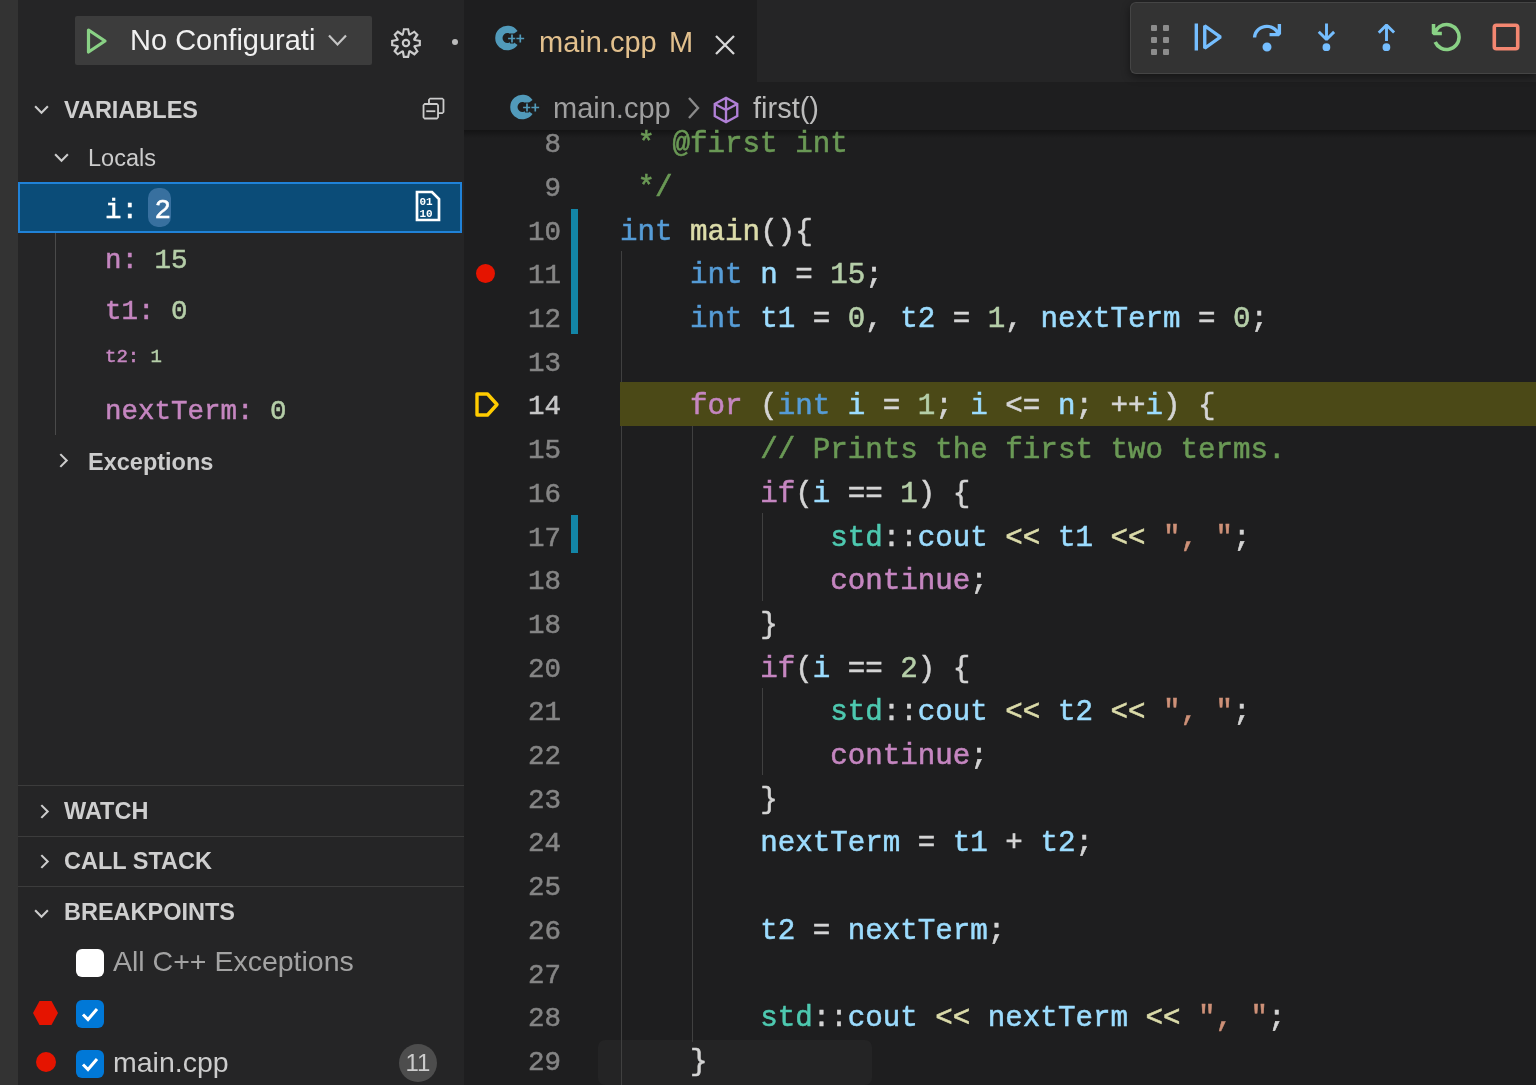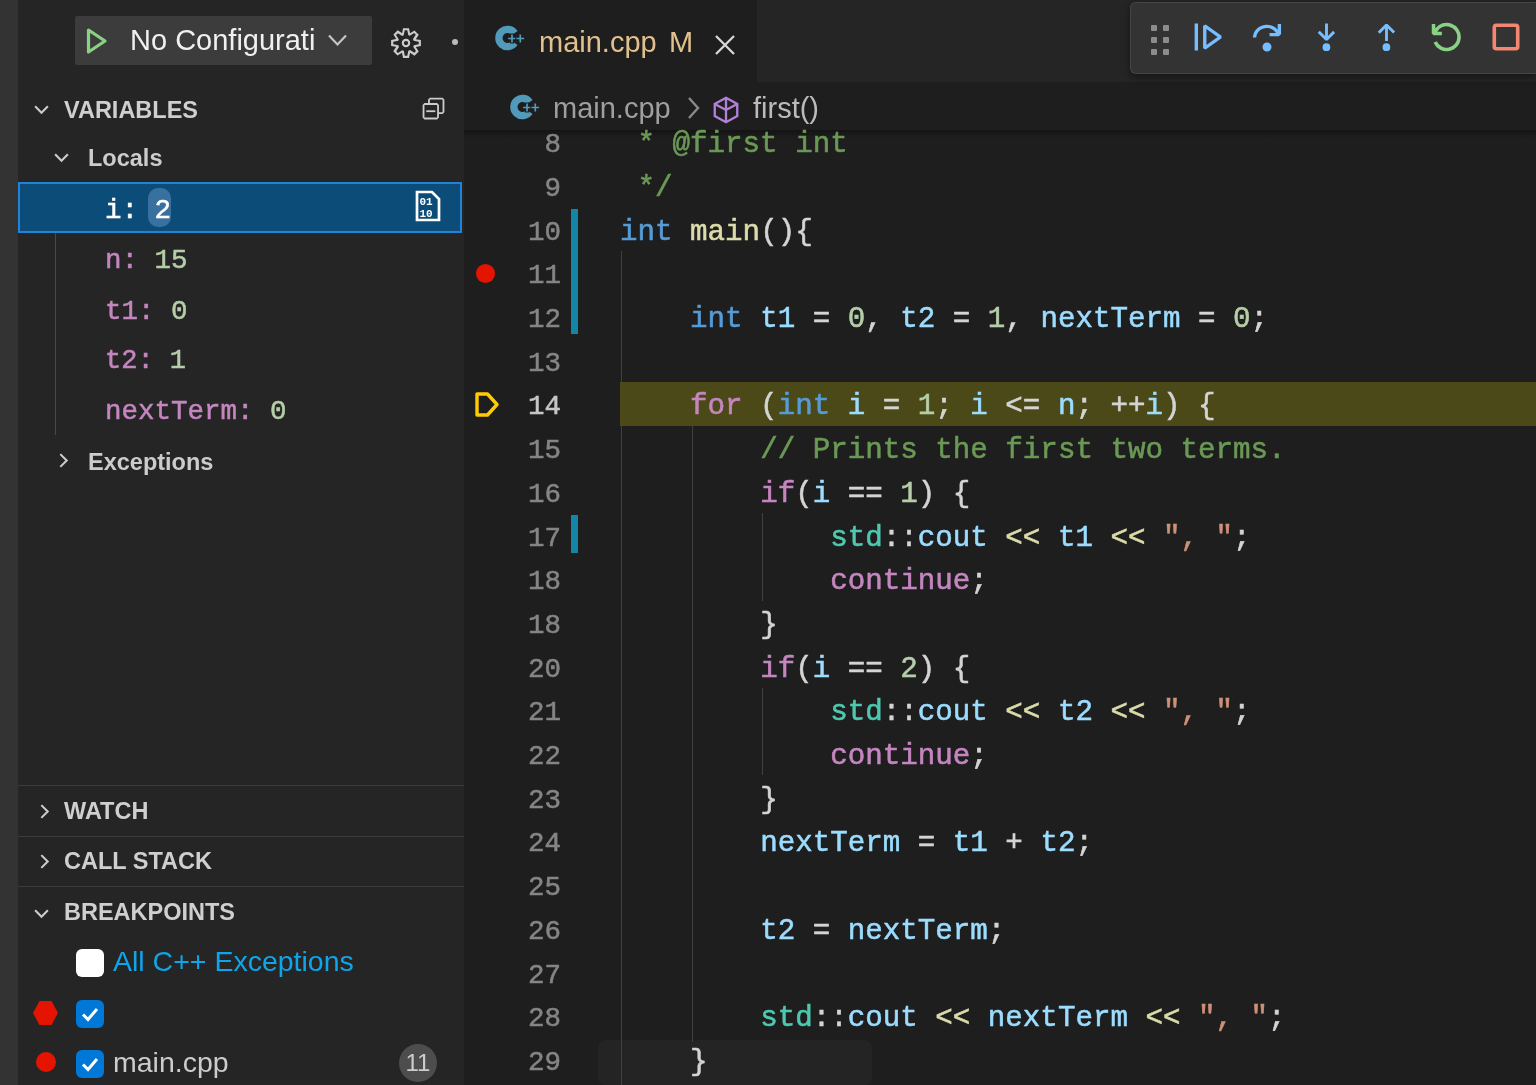--- a/index.html
+++ b/index.html
@@ -87,20 +87,21 @@
 <div class="ln" style="top:778.7px">23</div>
 <div class="ln" style="top:822.4px">24</div>
 <div class="ln" style="top:866.1px">25</div>
 <div class="ln" style="top:909.8px">26</div>
 <div class="ln" style="top:953.5px">27</div>
 <div class="ln" style="top:997.2px">28</div>
 <div class="ln" style="top:1040.9px">29</div>
 <div class="cl" style="top:123.2px"><span style="color:#6a9955"> * @first int</span></div>
 <div class="cl" style="top:166.9px"><span style="color:#6a9955"> */</span></div>
 <div class="cl" style="top:210.6px"><span style="color:#569cd6">int</span> <span style="color:#dcdcaa">main</span><span style="color:#d4d4d4">(){</span></div>
+<div class="cl" style="top:254.3px">    <span style="color:#569cd6">int</span> <span style="color:#9cdcfe">n</span><span style="color:#d4d4d4"> = </span><span style="color:#b5cea8">15</span><span style="color:#d4d4d4">;</span></div>
 <div class="cl" style="top:298.0px">    <span style="color:#569cd6">int</span> <span style="color:#9cdcfe">t1</span><span style="color:#d4d4d4"> = </span><span style="color:#b5cea8">0</span><span style="color:#d4d4d4">, </span><span style="color:#9cdcfe">t2</span><span style="color:#d4d4d4"> = </span><span style="color:#b5cea8">1</span><span style="color:#d4d4d4">, </span><span style="color:#9cdcfe">nextTerm</span><span style="color:#d4d4d4"> = </span><span style="color:#b5cea8">0</span><span style="color:#d4d4d4">;</span></div>
 <div class="cl" style="top:341.7px"></div>
 <div class="cl" style="top:385.4px">    <span style="color:#c586c0">for</span><span style="color:#d4d4d4"> (</span><span style="color:#569cd6">int</span> <span style="color:#9cdcfe">i</span><span style="color:#d4d4d4"> = </span><span style="color:#b5cea8">1</span><span style="color:#d4d4d4">; </span><span style="color:#9cdcfe">i</span><span style="color:#d4d4d4"> &lt;= </span><span style="color:#9cdcfe">n</span><span style="color:#d4d4d4">; </span><span style="color:#d4d4d4">++</span><span style="color:#9cdcfe">i</span><span style="color:#d4d4d4">) {</span></div>
 <div class="cl" style="top:429.1px">        <span style="color:#6a9955">// Prints the first two terms.</span></div>
 <div class="cl" style="top:472.8px">        <span style="color:#c586c0">if</span><span style="color:#d4d4d4">(</span><span style="color:#9cdcfe">i</span><span style="color:#d4d4d4"> == </span><span style="color:#b5cea8">1</span><span style="color:#d4d4d4">) {</span></div>
 <div class="cl" style="top:516.5px">            <span style="color:#4ec9b0">std</span><span style="color:#d4d4d4">::</span><span style="color:#9cdcfe">cout</span> <span style="color:#dcdcaa">&lt;&lt;</span> <span style="color:#9cdcfe">t1</span> <span style="color:#dcdcaa">&lt;&lt;</span> <span style="color:#ce9178">", "</span><span style="color:#d4d4d4">;</span></div>
 <div class="cl" style="top:560.2px">            <span style="color:#c586c0">continue</span><span style="color:#d4d4d4">;</span></div>
 <div class="cl" style="top:603.9px">        <span style="color:#d4d4d4">}</span></div>
 <div class="cl" style="top:647.6px">        <span style="color:#c586c0">if</span><span style="color:#d4d4d4">(</span><span style="color:#9cdcfe">i</span><span style="color:#d4d4d4"> == </span><span style="color:#b5cea8">2</span><span style="color:#d4d4d4">) {</span></div>
 <div class="cl" style="top:691.3px">            <span style="color:#4ec9b0">std</span><span style="color:#d4d4d4">::</span><span style="color:#9cdcfe">cout</span> <span style="color:#dcdcaa">&lt;&lt;</span> <span style="color:#9cdcfe">t2</span> <span style="color:#dcdcaa">&lt;&lt;</span> <span style="color:#ce9178">", "</span><span style="color:#d4d4d4">;</span></div>
@@ -130,33 +131,33 @@
       <path d="M2 5 L8 11 L14 5" fill="none" stroke="#cccccc" stroke-width="1.98"></path>
     </svg>
 <div class="abs hdr" style="left:64px;top:97px">VARIABLES</div>
 <svg class="abs" style="left:419px;top:94px" width="29" height="29" viewBox="0 0 16 16">
 <path fill="#cccccc" fill-rule="evenodd" clip-rule="evenodd" d="M9 9H4v1h5V9z"></path>
 <path fill="#cccccc" fill-rule="evenodd" clip-rule="evenodd" d="M5 3l1-1h7l1 1v7l-1 1h-2v2l-1 1H3l-1-1V6l1-1h2V3zm1 2h4l1 1v4h2V3H6v2zm4 1H3v7h7V6z"></path>
 </svg>
 <svg class="abs" style="left:53px;top:149px" width="17" height="17" viewBox="0 0 16 16">
       <path d="M2 5 L8 11 L14 5" fill="none" stroke="#cccccc" stroke-width="1.98"></path>
     </svg>
-<div class="abs" style="left:88px;top:145px;font-weight:bold;color:#cccccc;font-size:23.5px">Locals</div>
+<div class="abs" style="left:88px;top:145px;font-weight:normal;color:#cccccc;font-size:23.5px">Locals</div>
 <div class="abs" style="left:18px;top:182px;width:444px;height:51px;background:#0b4c78;border:2px solid #2082d8"></div>
 <div class="abs" style="left:148px;top:188px;width:23px;height:39px;background:#38709f;border-radius:10px"></div>
 <div class="abs mono" style="left:105px;top:195px;font-size:27.5px;color:#ffffff">i: 2</div>
 <svg class="abs" style="left:413px;top:189px" width="30" height="34" viewBox="0 0 15 17">
 <path d="M2 1.5 h7.5 L13 5 v10.5 h-11 z" fill="none" stroke="#ffffff" stroke-width="1.35"></path>
 <text x="3.2" y="8.2" font-family="Liberation Mono,monospace" font-size="5.5" font-weight="bold" fill="#ffffff">01</text>
 <text x="3.2" y="14.2" font-family="Liberation Mono,monospace" font-size="5.5" font-weight="bold" fill="#ffffff">10</text>
 </svg>
 <div class="abs" style="left:55px;top:233px;width:1px;height:202px;background:#4a4a4a"></div>
 <div class="abs mono" style="left:105px;top:245px;font-size:27.5px"><span class="vname">n:</span><span class="vval"> 15</span></div>
 <div class="abs mono" style="left:105px;top:296px;font-size:27.5px"><span class="vname">t1:</span><span class="vval"> 0</span></div>
-<div class="abs mono" style="left:105px;top:346px;font-size:27px"><span class="vname">t2:</span><span class="vval"> 1</span></div>
+<div class="abs mono" style="left:105px;top:346px;font-size:19px"><span class="vname">t2:</span><span class="vval"> 1</span></div>
 <div class="abs mono" style="left:105px;top:396px;font-size:27.5px"><span class="vname">nextTerm:</span><span class="vval"> 0</span></div>
 <svg class="abs" style="left:55px;top:452px" width="17" height="17" viewBox="0 0 16 16">
       <path d="M5 2 L11 8 L5 14" fill="none" stroke="#cccccc" stroke-width="1.98"></path>
     </svg>
 <div class="abs" style="left:88px;top:449px;font-weight:bold;color:#cccccc;font-size:23.5px">Exceptions</div>
 <div class="abs" style="left:18px;top:785px;width:446px;height:1px;background:#3c3c3c"></div>
 <svg class="abs" style="left:36px;top:803px" width="17" height="17" viewBox="0 0 16 16">
       <path d="M5 2 L11 8 L5 14" fill="none" stroke="#cccccc" stroke-width="1.98"></path>
     </svg>
 <div class="abs hdr" style="left:64px;top:798px">WATCH</div>
@@ -164,21 +165,21 @@
 <svg class="abs" style="left:36px;top:853px" width="17" height="17" viewBox="0 0 16 16">
       <path d="M5 2 L11 8 L5 14" fill="none" stroke="#cccccc" stroke-width="1.98"></path>
     </svg>
 <div class="abs hdr" style="left:64px;top:848px">CALL STACK</div>
 <div class="abs" style="left:18px;top:886px;width:446px;height:1px;background:#3c3c3c"></div>
 <svg class="abs" style="left:33px;top:905px" width="17" height="17" viewBox="0 0 16 16">
       <path d="M2 5 L8 11 L14 5" fill="none" stroke="#cccccc" stroke-width="1.98"></path>
     </svg>
 <div class="abs hdr" style="left:64px;top:899px">BREAKPOINTS</div>
 <div class="abs" style="left:76px;top:949px;width:28px;height:28px;background:#ffffff;border-radius:6px"></div>
-<div class="abs" style="left:113px;top:945px;font-size:28.5px;color:#0ea5e9">All C++ Exceptions</div>
+<div class="abs" style="left:113px;top:945px;font-size:28.5px;color:#a3a3a3">All C++ Exceptions</div>
 <div class="abs" style="left:33px;top:1001px;width:25px;height:24px;background:#e51400;clip-path:polygon(26% 0,74% 0,100% 50%,74% 100%,26% 100%,0 50%)"></div>
 <div class="abs" style="left:76px;top:1000px;width:28px;height:28px;background:#0078d7;border-radius:6px"></div>
 <svg class="abs" style="left:76px;top:1000px" width="28" height="28" viewBox="0 0 28 28">
       <path d="M7 14.5 L12 19.5 L21 9" fill="none" stroke="#ffffff" stroke-width="3"></path>
     </svg>
 <div class="abs" style="left:36px;top:1052px;width:20px;height:20px;border-radius:50%;background:#e51400"></div>
 <div class="abs" style="left:76px;top:1050px;width:28px;height:28px;background:#0078d7;border-radius:6px"></div>
 <svg class="abs" style="left:76px;top:1050px" width="28" height="28" viewBox="0 0 28 28">
       <path d="M7 14.5 L12 19.5 L21 9" fill="none" stroke="#ffffff" stroke-width="3"></path>
     </svg>

